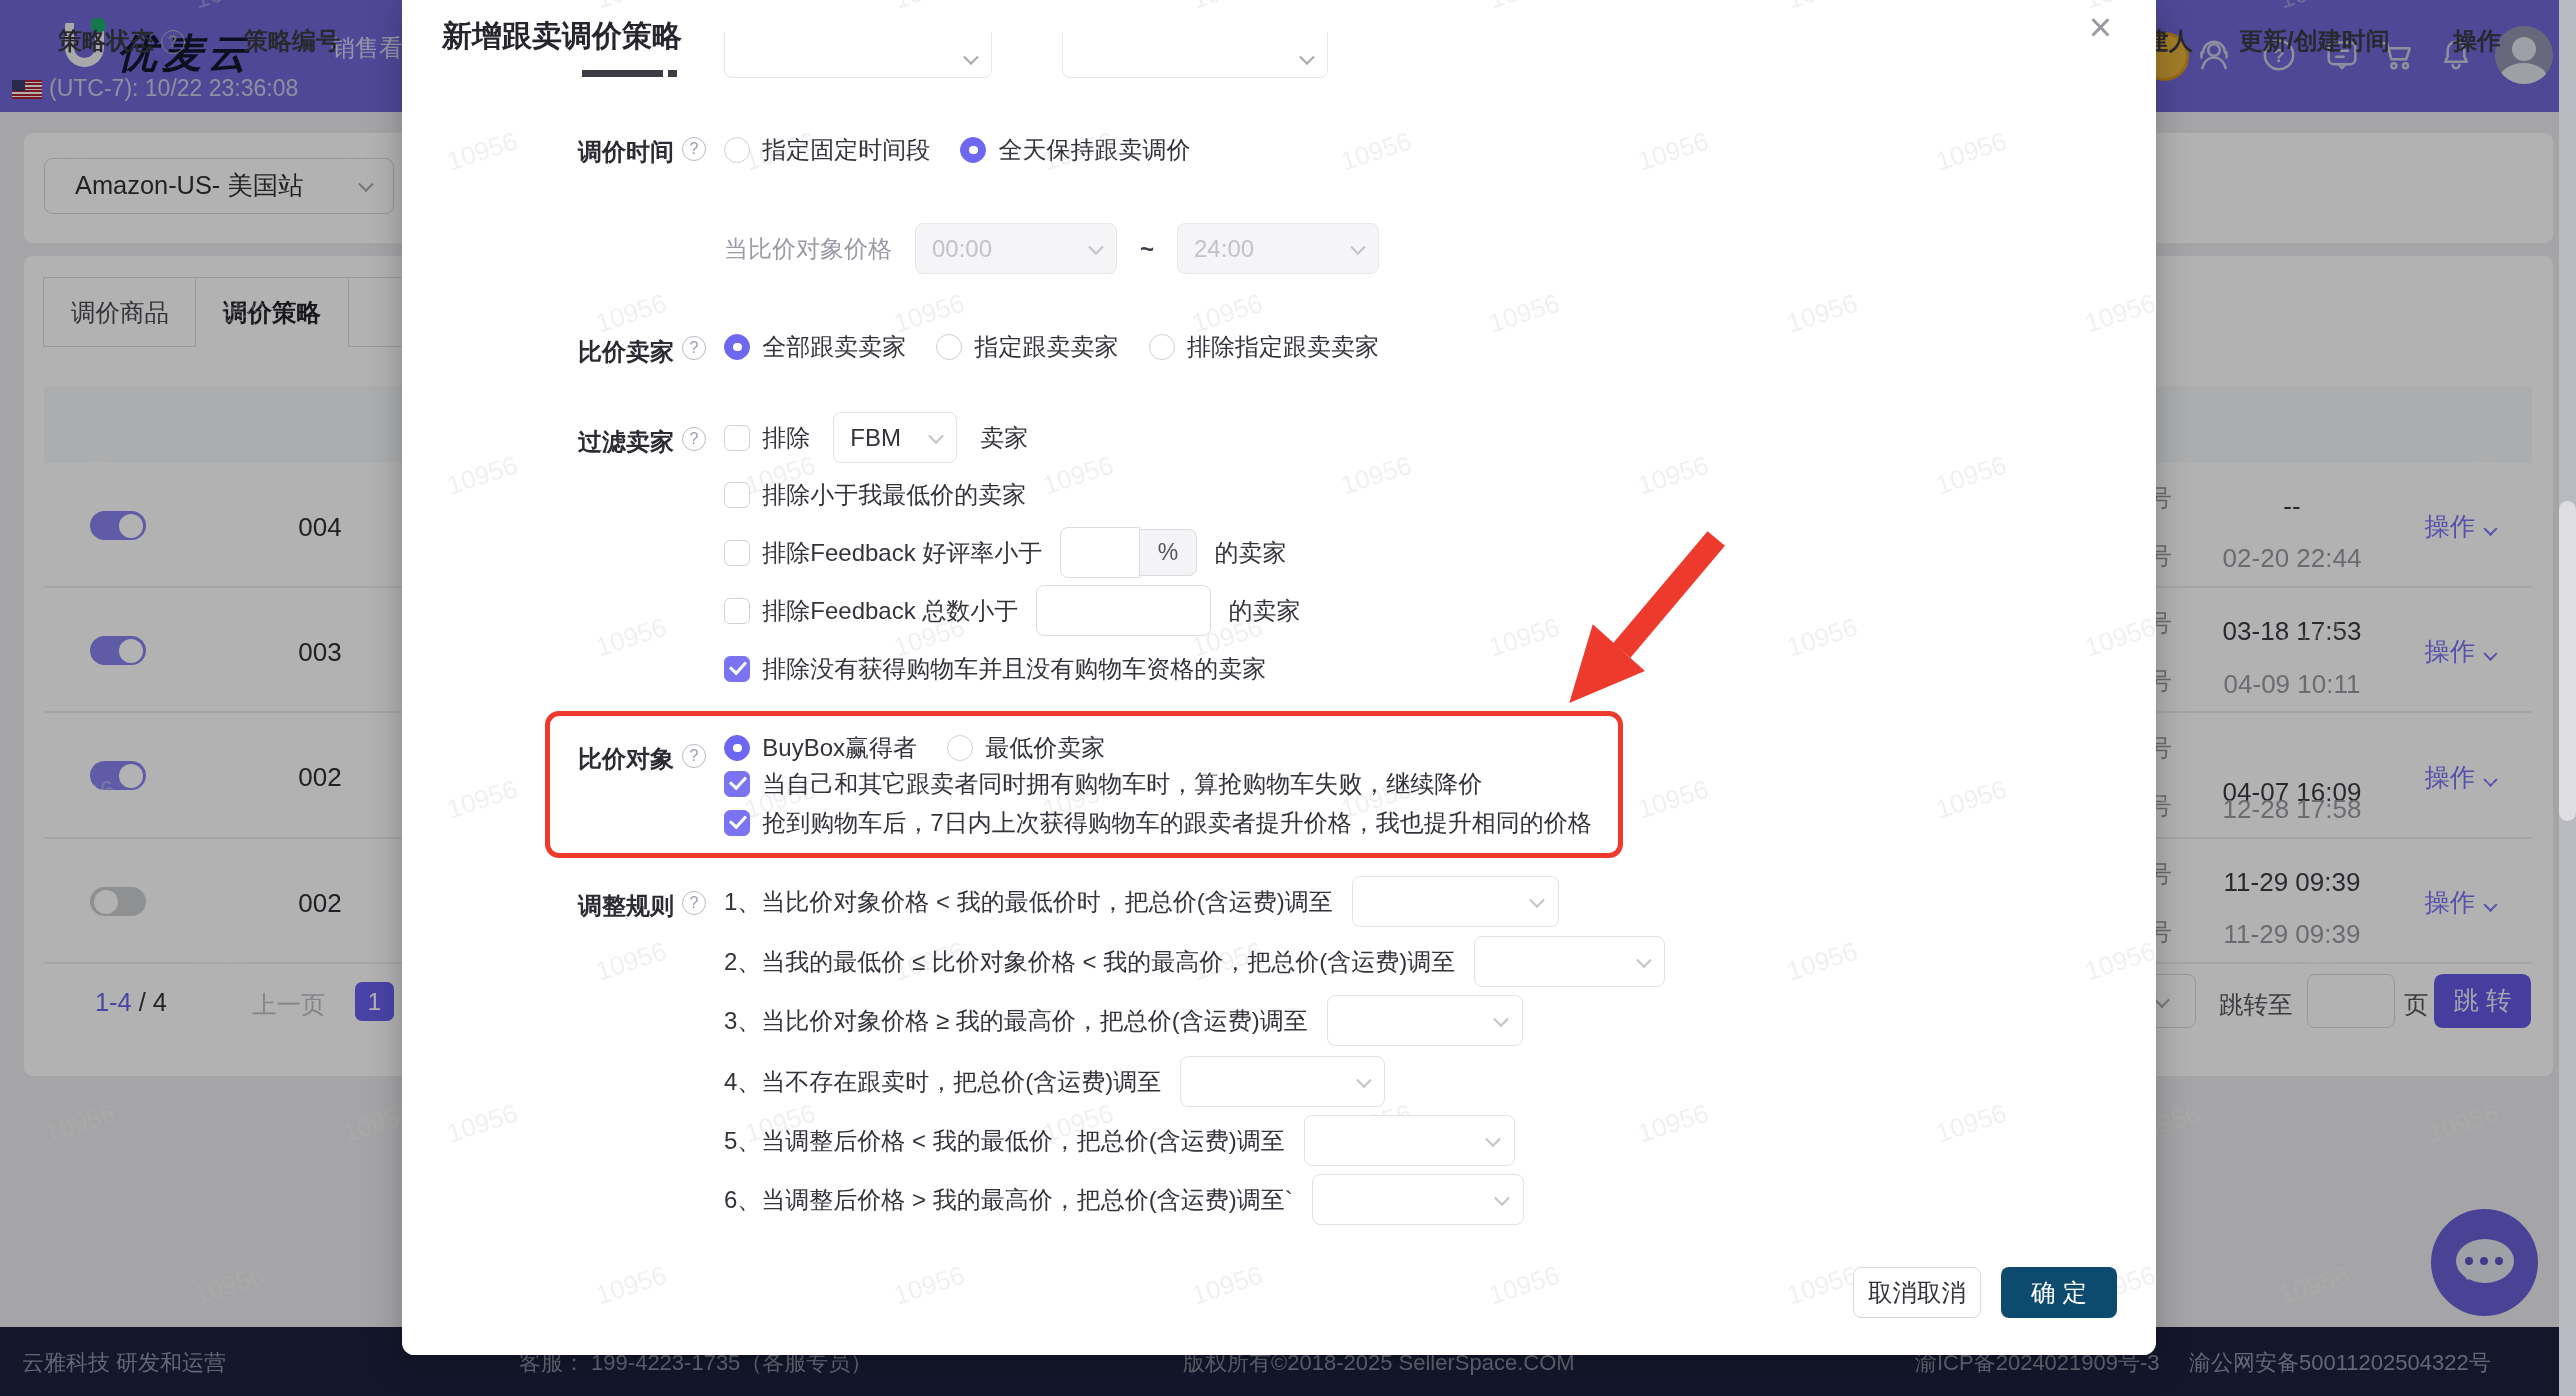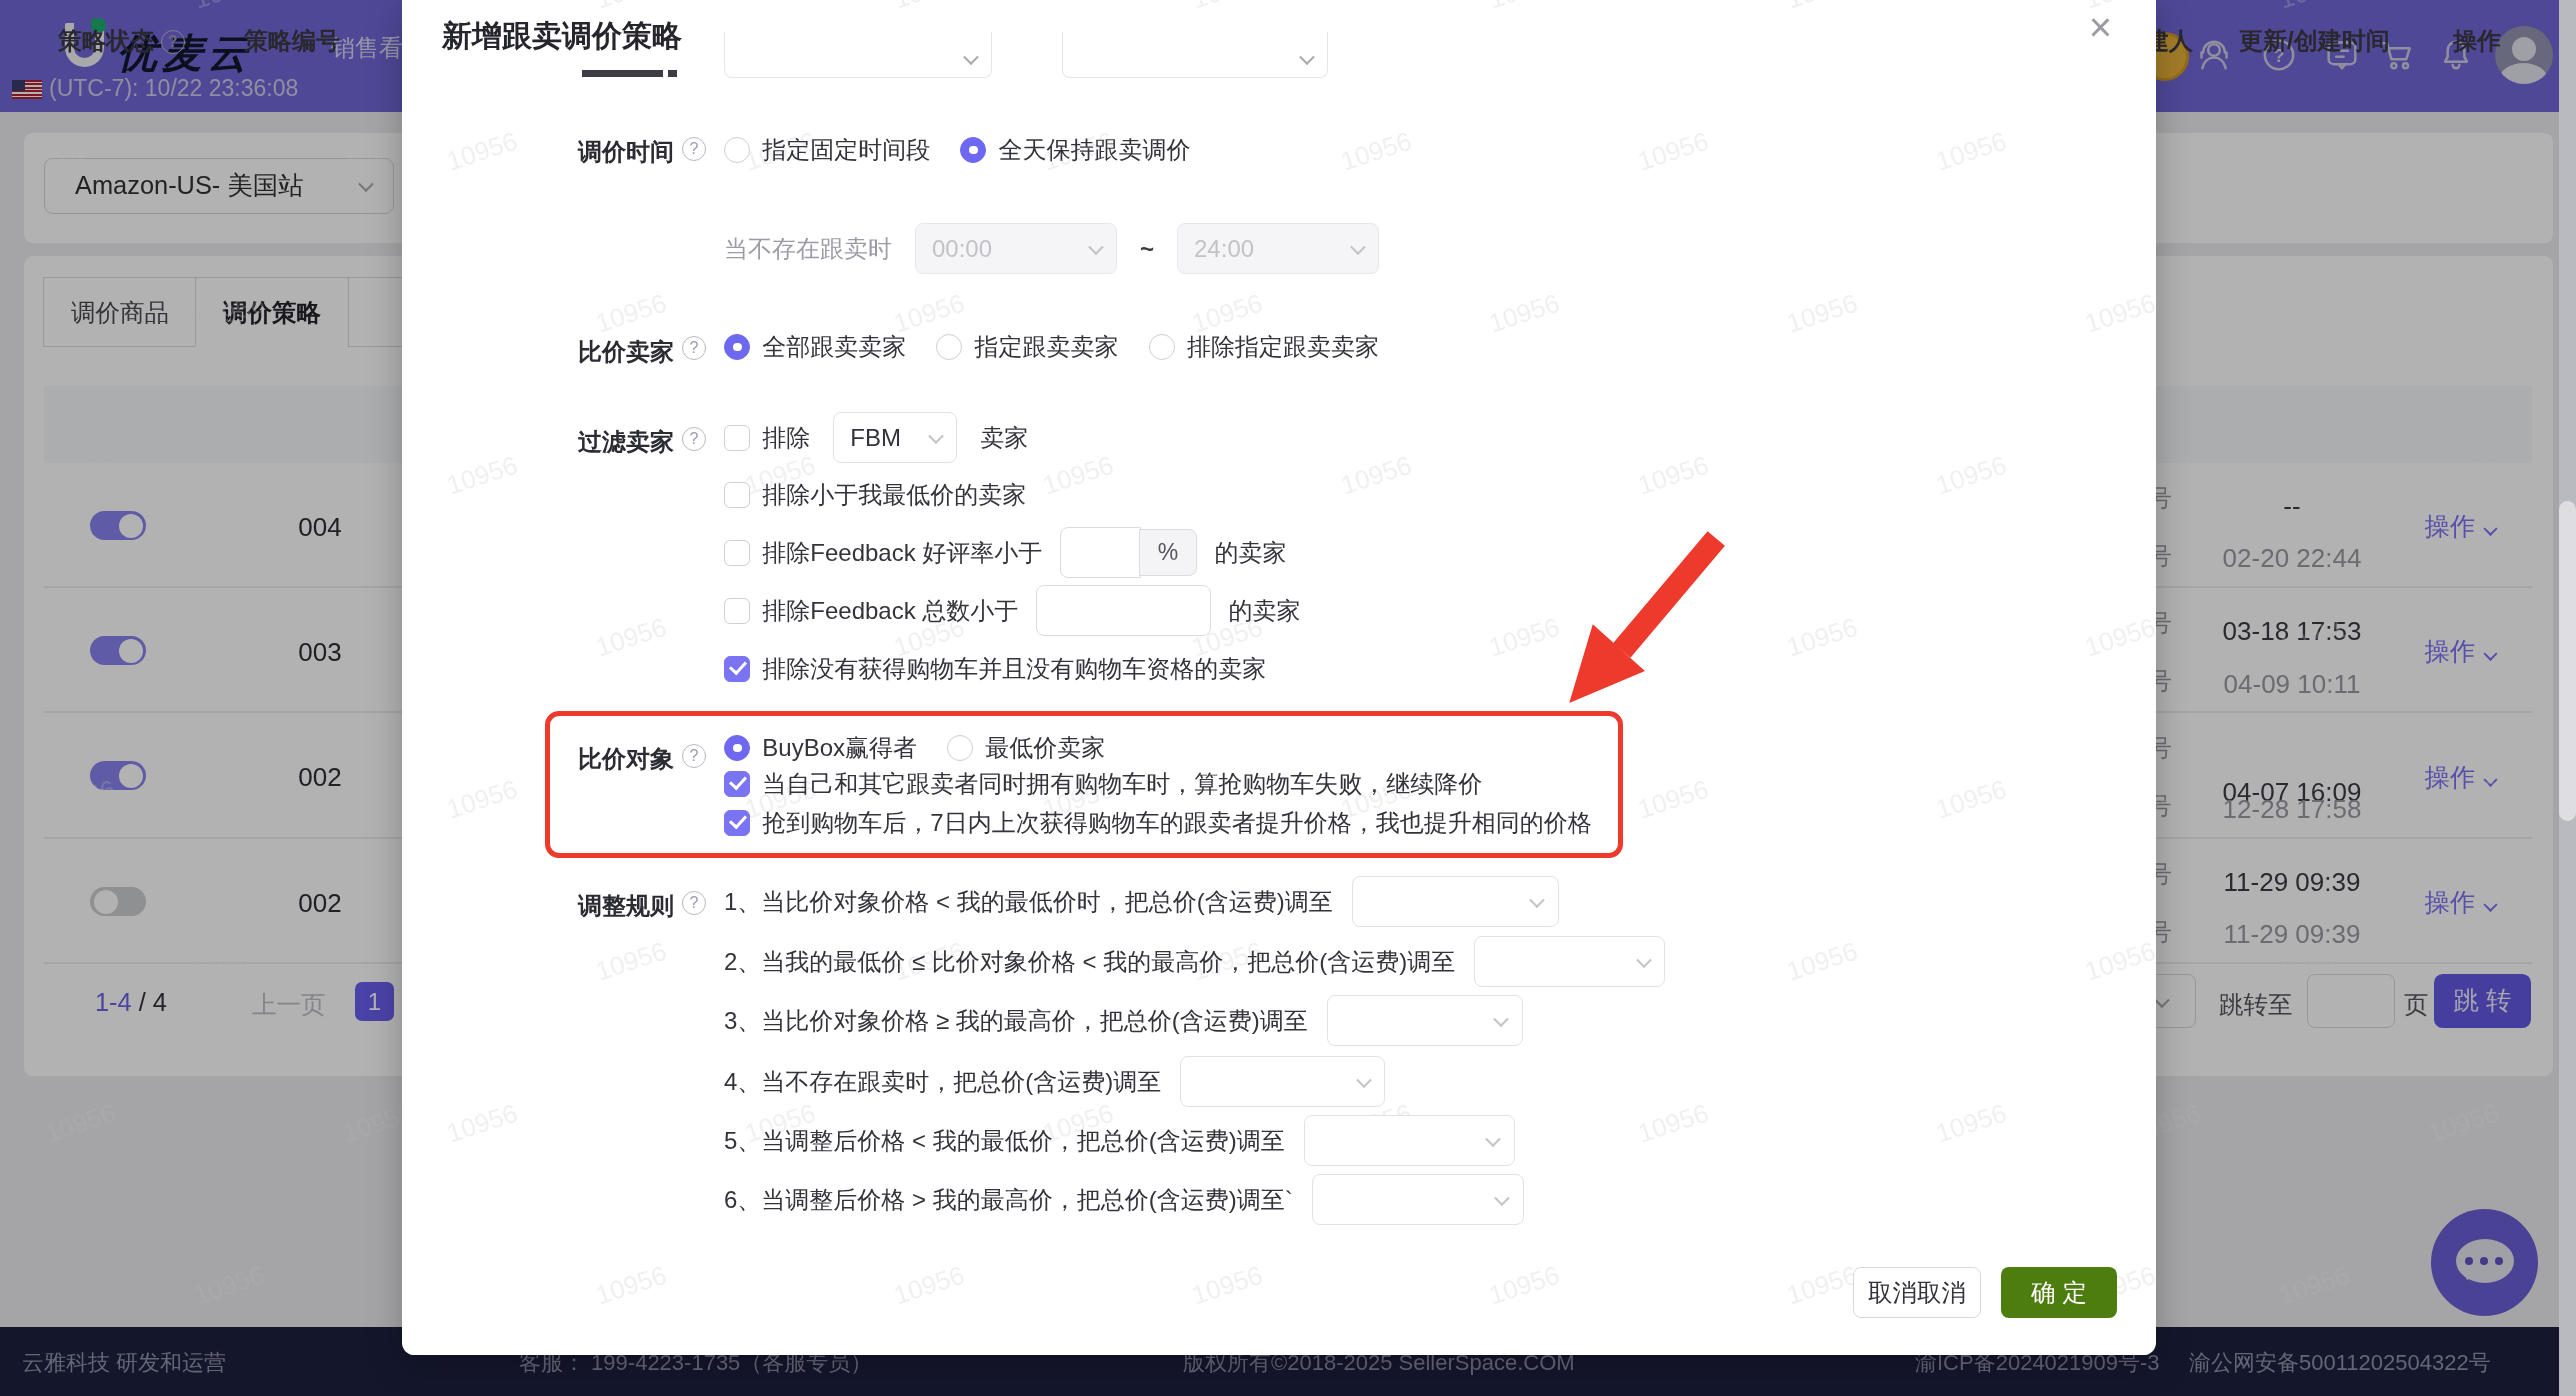--- a/index.html
+++ b/index.html
@@ -75,21 +75,21 @@
   .cb.checked::after{content:"";position:absolute;left:8px;top:1.8px;width:7px;height:13px;border-right:3.5px solid #fff;border-bottom:3.5px solid #fff;transform:rotate(42deg);}
   .selbox{height:51px;border:1.8px solid #e2e2e6;border-radius:8px;background:#fff;display:flex;align-items:center;justify-content:space-between;padding:0 16px;}
   .selbox.dis{background:#f5f5f7;border-color:#e7e7ea;color:#c2c2c8;}
   .selbox .chev{border-color:#c3c3ca;}
   .grey{color:#9b9ba6;}
   .cutsel{position:absolute;top:32px;height:46px;border:1.8px solid #e6e6ea;border-top:none;border-radius:0 0 8px 8px;background:#fff;display:flex;align-items:flex-end;justify-content:flex-end;padding:0 16px 12.3px 0;}
   .rule-row{position:absolute;left:322px;height:53px;display:flex;align-items:center;gap:19px;font-size:24px;color:#33333b;white-space:nowrap;}
   .redbox{position:absolute;left:143px;top:711px;width:1078px;height:147px;border:5.3px solid #ee392d;border-radius:14px;pointer-events:none;}
   .btn{position:absolute;height:51px;border-radius:8px;display:flex;align-items:center;justify-content:center;font-size:24.5px;}
   .btn.ghost{border:1.8px solid #d9d9dd;background:#fff;color:#33333b;}
-  .btn.primary{background:#4d7c0f;color:#fff;}
+  .btn.primary{background:#0c4a6e;color:#fff;}
   .wm{position:absolute;font-size:26px;transform:rotate(-18deg);pointer-events:none;white-space:nowrap;}
   .wm-dark{color:rgba(110,110,125,0.10);}
   .wm-light{color:rgba(255,255,255,0.30);}
   .inputcell{border:1.8px solid #dcdce0;border-radius:8px;background:#fff;height:51px;}
   .addon{background:#f4f4f6;border-left:1.8px solid #dcdce0;height:47px;display:flex;align-items:center;justify-content:center;font-size:23px;color:#55555d;border-radius:0 6.1px 6.1px 0;}
 </style>
 </head>
 <body>
 
 <div id="stage">
@@ -405,21 +405,21 @@
       <span class="opt">
           <span class="rd"></span>
           <span>指定固定时间段</span>
         </span>
       <span class="opt">
           <span class="rd sel"></span>
           <span>全天保持跟卖调价</span>
         </span>
     </div>
     <div class="ctrl" style="top:223px;height:51px;gap:23px;">
-      <span class="grey">当不存在跟卖时</span>
+      <span class="grey">当比价对象价格</span>
       <div class="selbox dis" style="width:202px;">
           <span>00:00</span>
           <span class="chev"></span>
         </div>
       <span style="color:#3c3c44;font-weight:bold;">~</span>
       <div class="selbox dis" style="width:202px;">
           <span>24:00</span>
           <span class="chev"></span>
         </div>
     </div>

